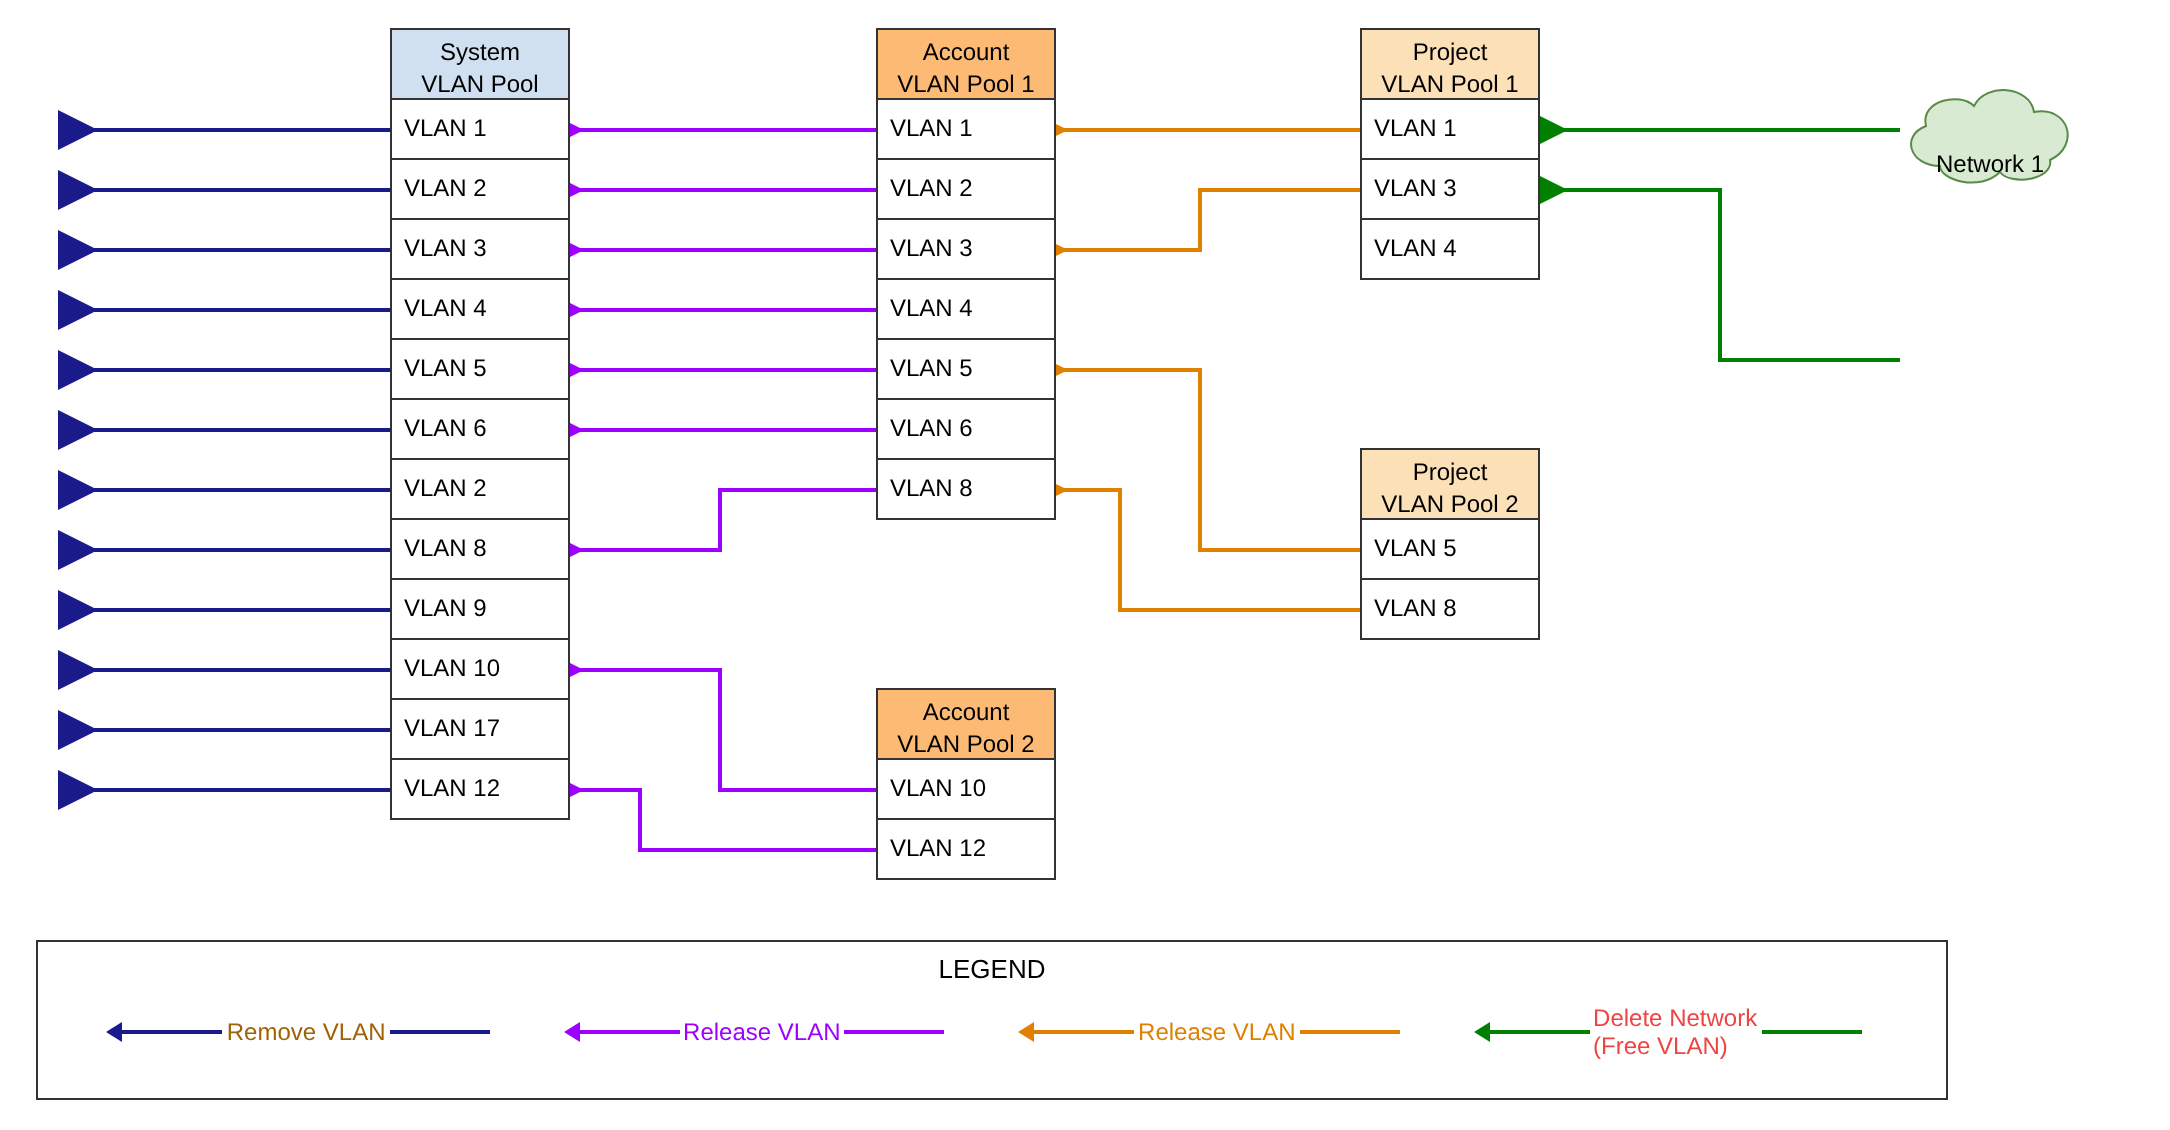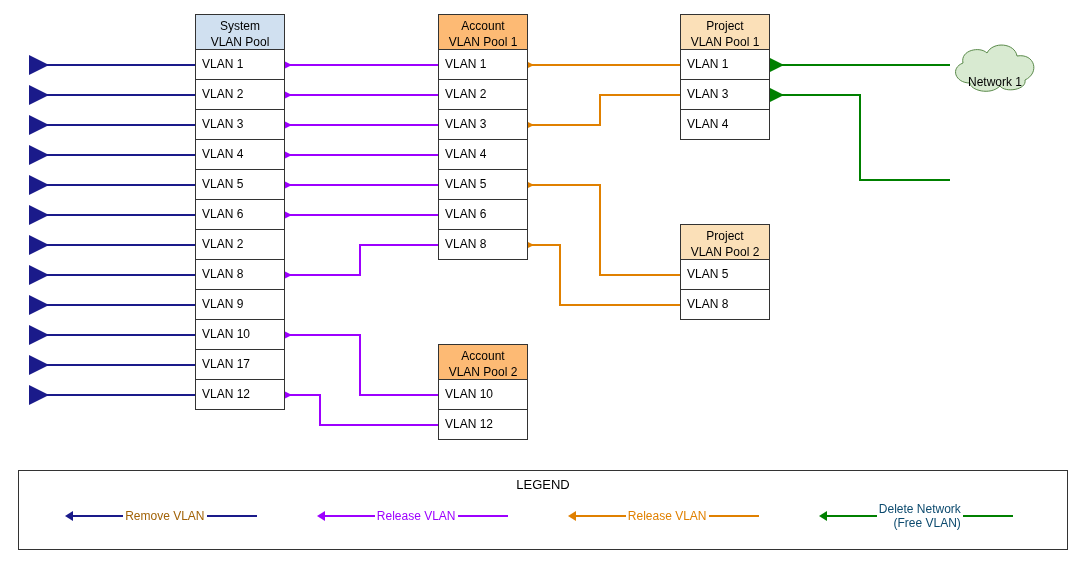--- a/index.html
+++ b/index.html
@@ -151,41 +151,41 @@
   <div class="cell">VLAN 8</div>
 </div>
 
 <div class="cloud" style="left:945px; top:38px;">
   <svg viewBox="0 0 100 55">
         <path d="M25,45 C10,45 5,30 18,25 C15,12 35,8 42,15 C48,3 70,5 72,18 C90,15 95,35 80,42 C82,52 60,55 55,48 C45,58 25,52 25,45 Z" fill="#d8ead1" stroke="#5a8a4a" stroke-width="1"></path>
       </svg>
   <div class="cloud-label">Network 1</div>
 </div>
 
-<div class="legend-box" style="left:18px; top:470px; width:1050px; height:80px;">
+<div class="legend-box" style="left:18px; top:470px; width:956px; height:80px;">
   <div class="legend-title">LEGEND</div>
   <div class="legend-row">
     <div class="legend-item">
       <span class="legend-line c-blue"></span>
       <span style="color:#a16207;">Remove VLAN</span>
       <span style="height:2px;width:50px;background:#1a1a8a;"></span>
     </div>
     <div class="legend-item">
       <span class="legend-line c-purple"></span>
       <span style="color:#9d00ff;">Release VLAN</span>
       <span style="height:2px;width:50px;background:#9d00ff;"></span>
     </div>
     <div class="legend-item">
       <span class="legend-line c-orange"></span>
       <span style="color:#e08000;">Release VLAN</span>
       <span style="height:2px;width:50px;background:#e08000;"></span>
     </div>
     <div class="legend-item">
       <span class="legend-line c-green"></span>
-      <span style="color:#0c4a6e; text-align:right; line-height:1.2;">
+      <span style="color:#ef4444; text-align:left; line-height:1.2;">
         <div>Delete Network</div>
         <div>(Free VLAN)</div>
       </span>
       <span style="height:2px;width:50px;background:#008000;"></span>
     </div>
   </div>
 </div>
 
 </div>
 

